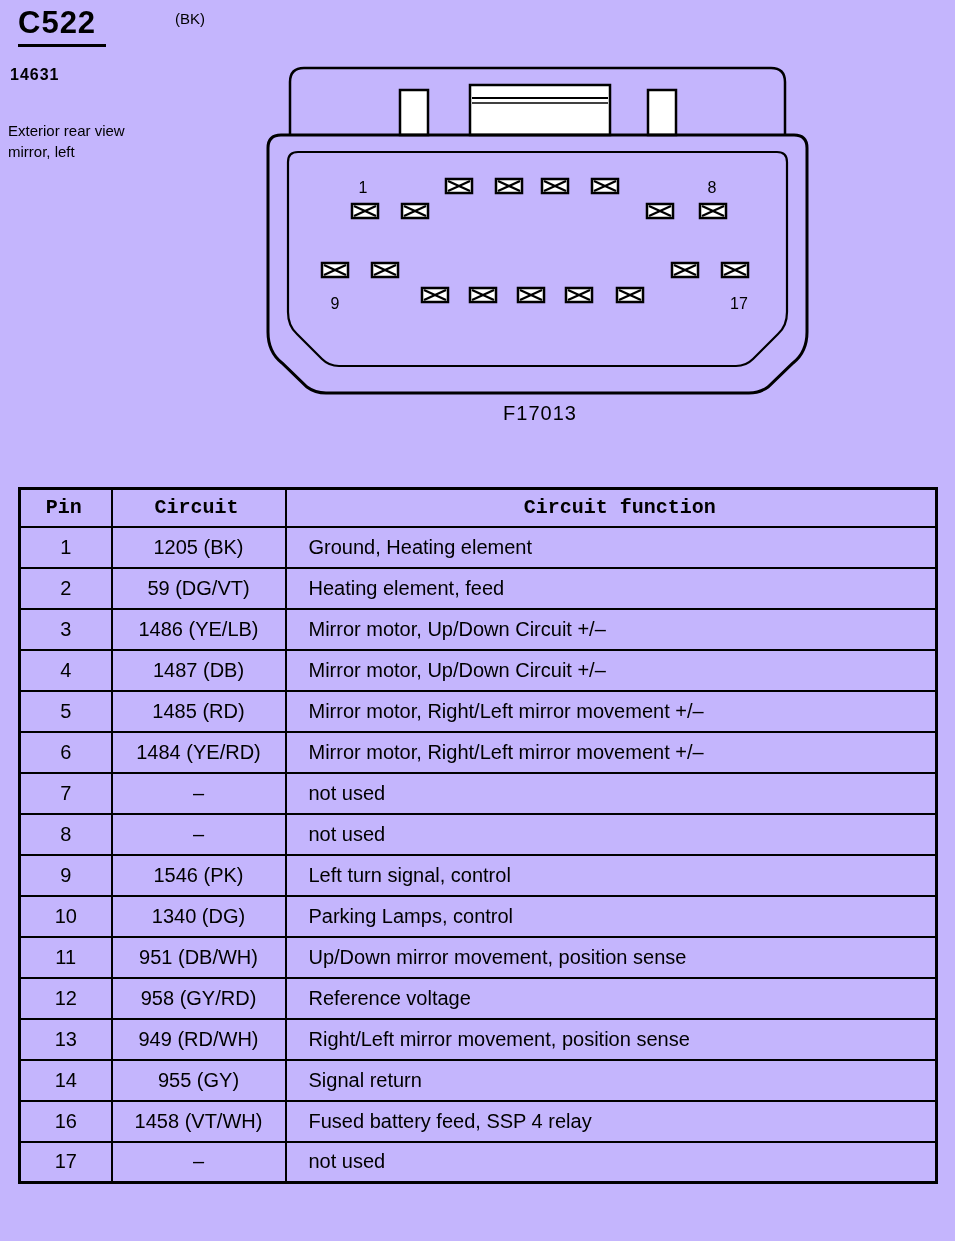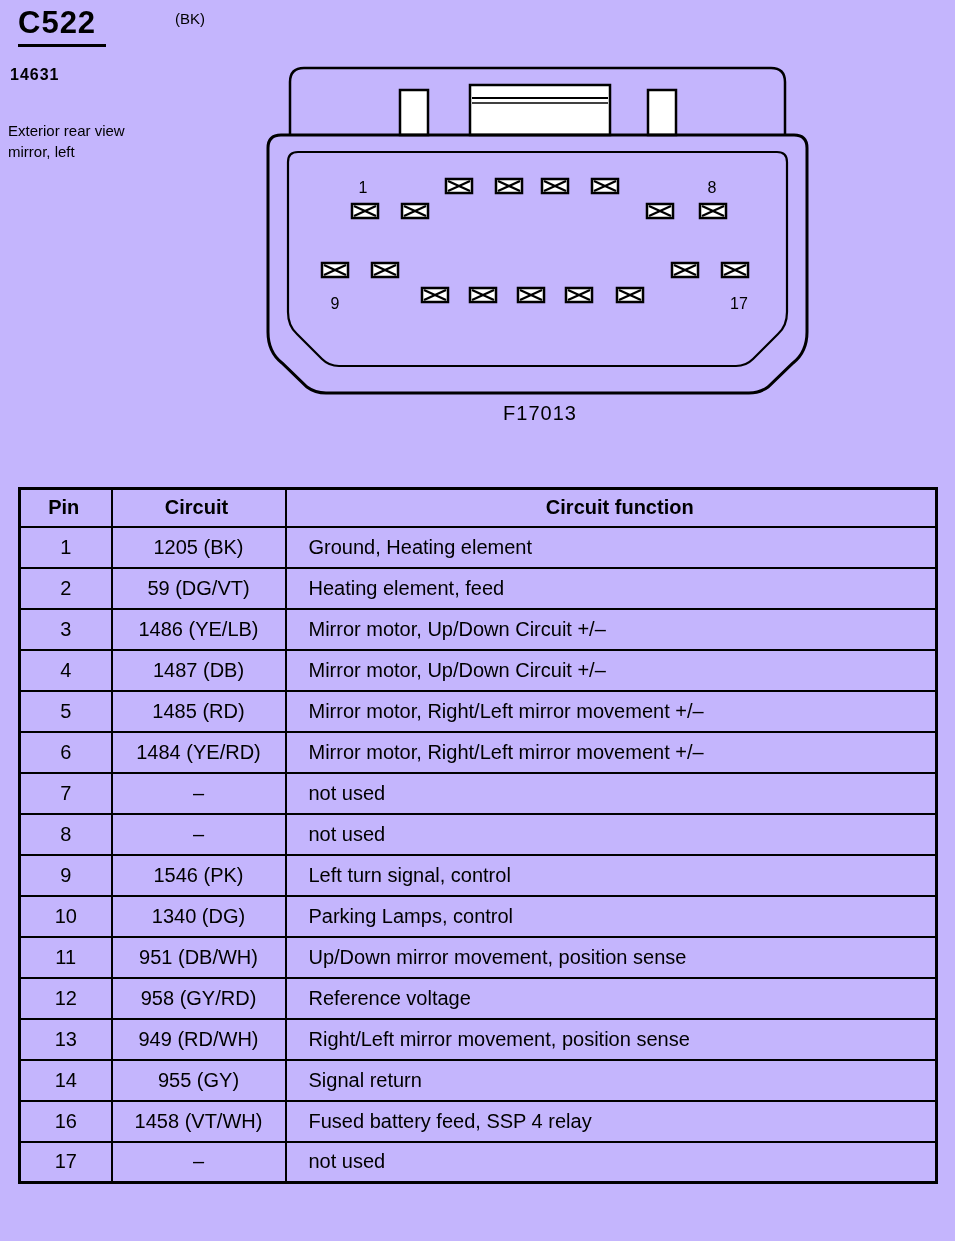--- a/index.html
+++ b/index.html
@@ -56,20 +56,21 @@
     border:2px solid #000;
     height:41px;
     padding:2px 4px;
     vertical-align:middle;
   }
   .pin-table th {
     height:38px;
     font-weight:bold;
     text-align:center;
     padding-left:0;
+    font-family:Liberation Mono, monospace;
   }
   .col-pin { width:92px; text-align:center; }
   .col-circuit { width:174px; text-align:center; }
   .col-function { text-align:left; padding-left:22px !important; }
 </style>
 </head>
 <body>
 
 <div class="page">
 

